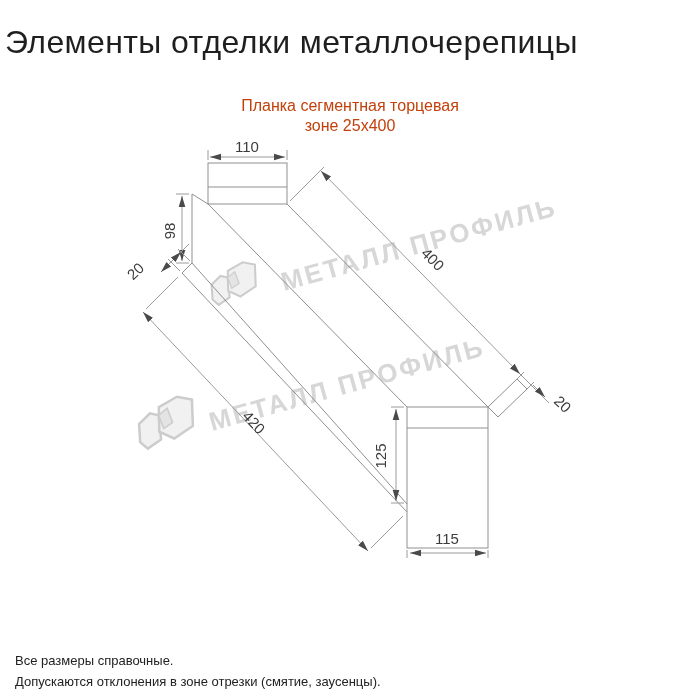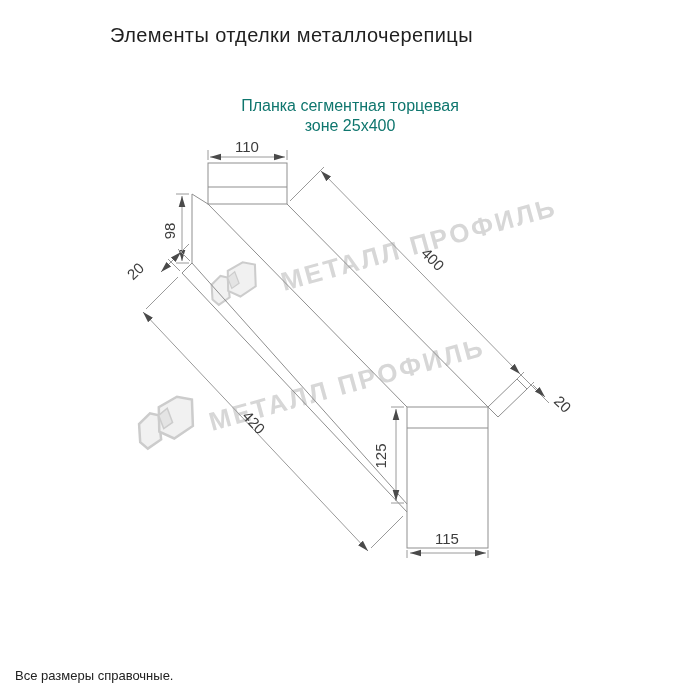--- a/index.html
+++ b/index.html
@@ -2,30 +2,30 @@
 <html><head>
 <meta charset="utf-8">
 <style>
   html,body{margin:0;padding:0;}
   body{
     width:700px;height:700px;position:relative;background:#ffffff;
     font-family:"Liberation Sans", sans-serif;overflow:hidden;
   }
   .page-title{
     position:absolute;top:24px;left:0;width:583px;text-align:center;
-    font-size:20px;font-weight:400;color:#1f1f1f;letter-spacing:.4px;
+    font-size:32px;font-weight:400;color:#1f1f1f;letter-spacing:.4px;
   }
   .subtitle{
     position:absolute;left:0;width:700px;text-align:center;
-    font-size:16px;color:#0f766e;
+    font-size:16px;color:#c2410c;
   }
   .subtitle.l1{top:97px;}
   .subtitle.l2{top:117px;}
   .notes{
-    position:absolute;left:15px;bottom:14px;color:#222;
+    position:absolute;left:15px;bottom:8px;color:#222;
     font-size:13px;line-height:21px;margin-top:25px;
   }
   svg text.dim{
     font-family:"Liberation Sans", sans-serif;
     font-size:15px;fill:#3d3d3d;
   }
   svg text.wm{
     font-family:"Liberation Sans", sans-serif;
     font-weight:bold;letter-spacing:2.5px;fill:#d7d7d7;
   }
@@ -125,13 +125,14 @@
   <text class="dim" transform="translate(139,275) rotate(-43)" text-anchor="middle">20</text>
   <text class="dim" transform="translate(429,263) rotate(45)" text-anchor="middle">400</text>
   <text class="dim" transform="translate(559,408) rotate(43)" text-anchor="middle">20</text>
   <text class="dim" transform="translate(250,426) rotate(47)" text-anchor="middle">420</text>
   <text class="dim" transform="translate(386,456) rotate(-90)" text-anchor="middle">125</text>
   <text class="dim" x="447" y="544" text-anchor="middle">115</text>
 </svg>
 
 <div class="notes">
   <div>Все размеры справочные.</div>
+  <div>Допускаются отклонения в зоне отрезки (смятие, заусенцы).</div>
 </div>
 
 </body></html>

